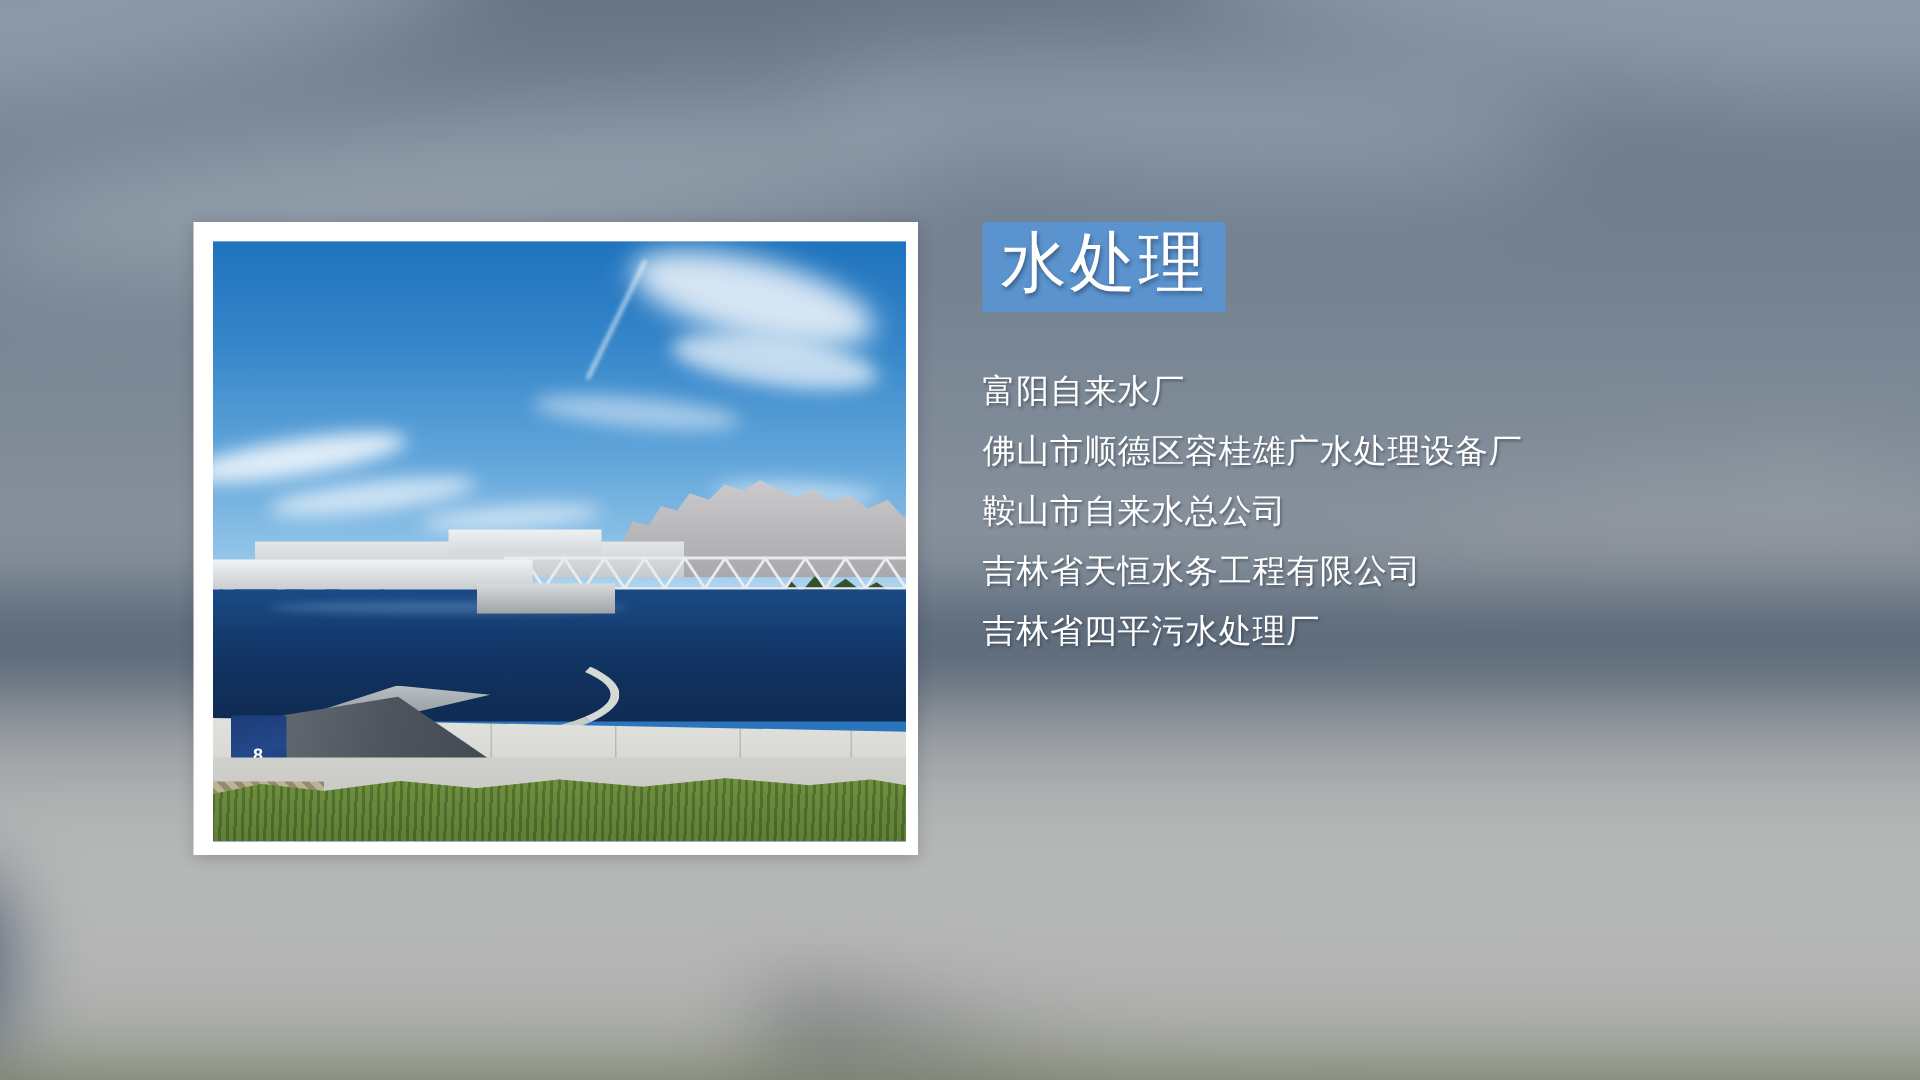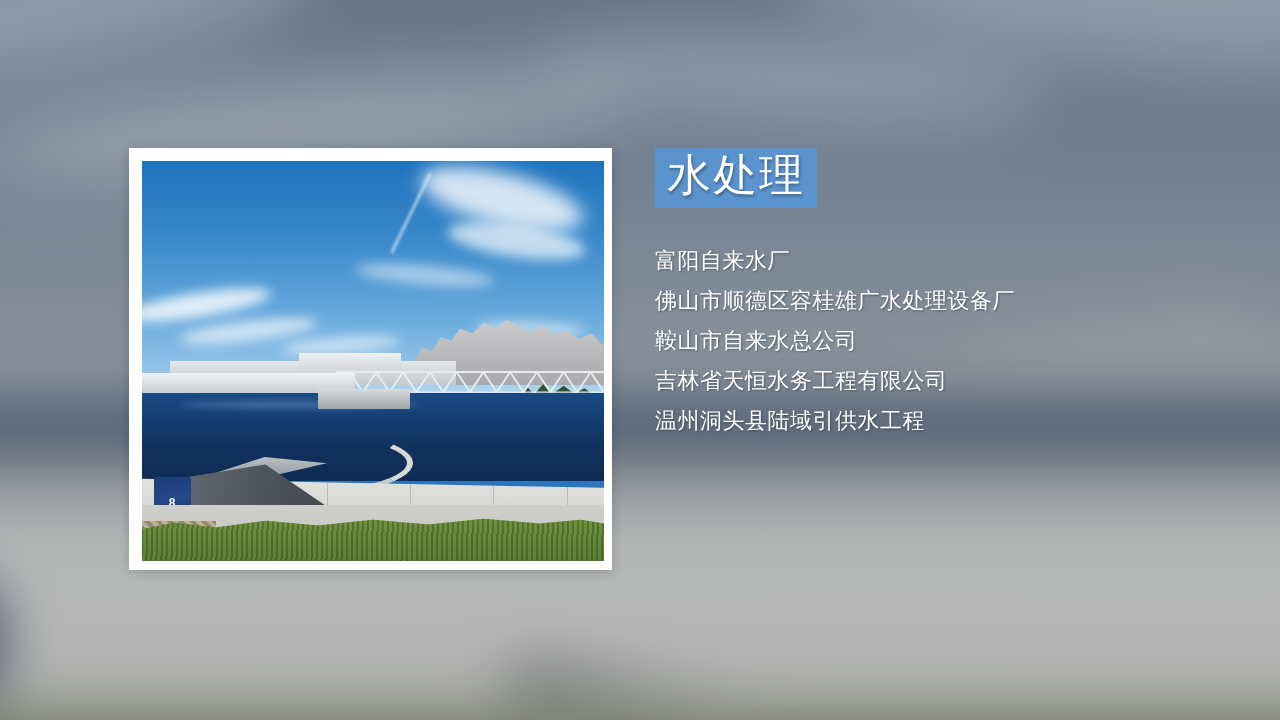--- a/index.html
+++ b/index.html
@@ -304,17 +304,17 @@
 
   <div class="content">
     <div class="title-box">
       <h1 class="title">水处理</h1>
     </div>
     <ul class="list">
       <li>富阳自来水厂</li>
       <li>佛山市顺德区容桂雄广水处理设备厂</li>
       <li>鞍山市自来水总公司</li>
       <li>吉林省天恒水务工程有限公司</li>
-      <li>温州洞头县陆域引供水工程</li>
+      <li>吉林省四平污水处理厂</li>
     </ul>
   </div>
 
 </div>
 
 </body></html>

